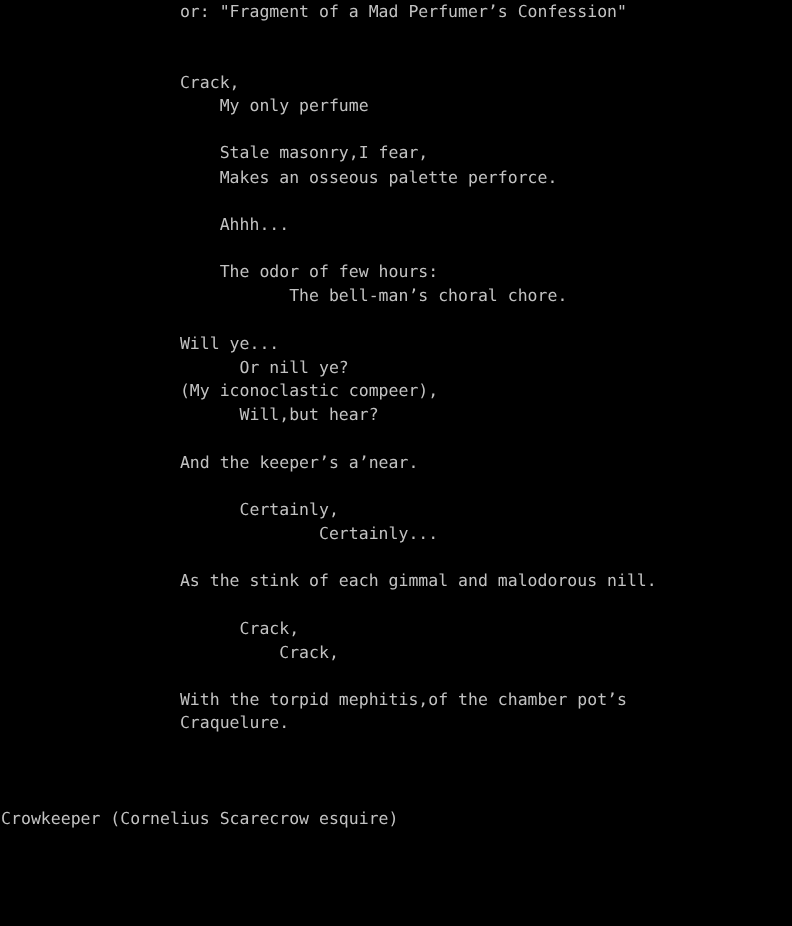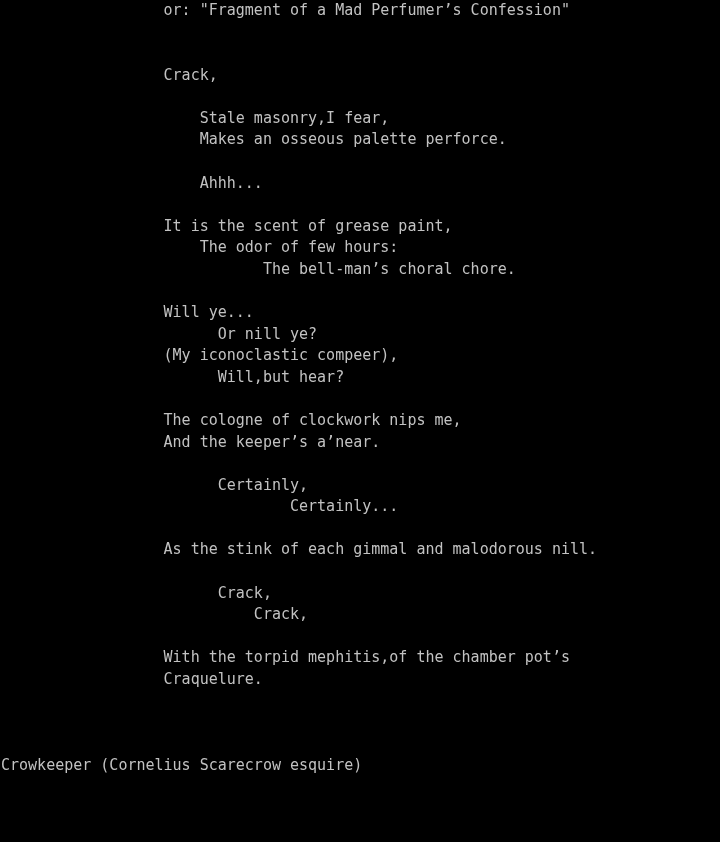--- a/index.html
+++ b/index.html
@@ -36,36 +36,35 @@
 </head>
 <body>
 
 <div class="screen">
   <div class="text-grid">
     <div>
         <div class="row">                  or: "Fragment of a Mad Perfumer’s Confession"</div>
         <div class="row"></div>
         <div class="row"></div>
         <div class="row">                  Crack,</div>
+        <div class="row">                      My only perfume</div>
         <div class="row"></div>
         <div class="row">                      Stale masonry,I fear,</div>
         <div class="row">                      Makes an osseous palette perforce.</div>
         <div class="row"></div>
         <div class="row">                      Ahhh...</div>
         <div class="row"></div>
-        <div class="row">                  It is the scent of grease paint,</div>
         <div class="row">                      The odor of few hours:</div>
         <div class="row">                             The bell-man’s choral chore.</div>
         <div class="row"></div>
         <div class="row">                  Will ye...</div>
         <div class="row">                        Or nill ye?</div>
         <div class="row">                  (My iconoclastic compeer),</div>
         <div class="row">                        Will,but hear?</div>
         <div class="row"></div>
-        <div class="row">                  The cologne of clockwork nips me,</div>
         <div class="row">                  And the keeper’s a’near.</div>
         <div class="row"></div>
         <div class="row">                        Certainly,</div>
         <div class="row">                                Certainly...</div>
         <div class="row"></div>
         <div class="row">                  As the stink of each gimmal and malodorous nill.</div>
         <div class="row"></div>
         <div class="row">                        Crack,</div>
         <div class="row">                            Crack,</div>
         <div class="row"></div>

